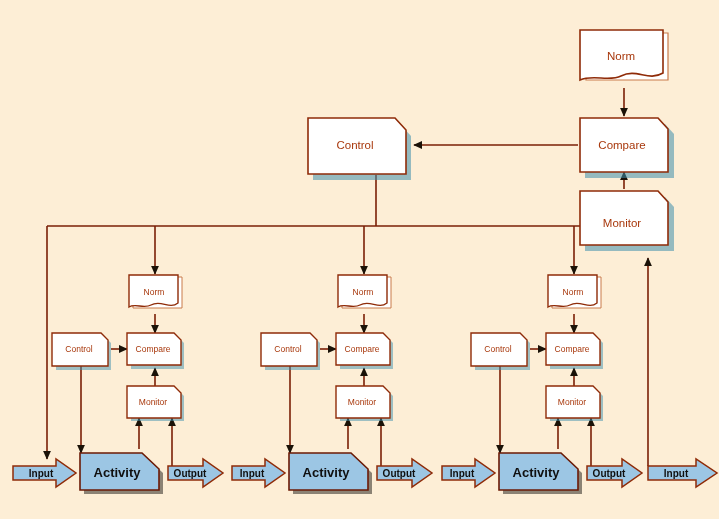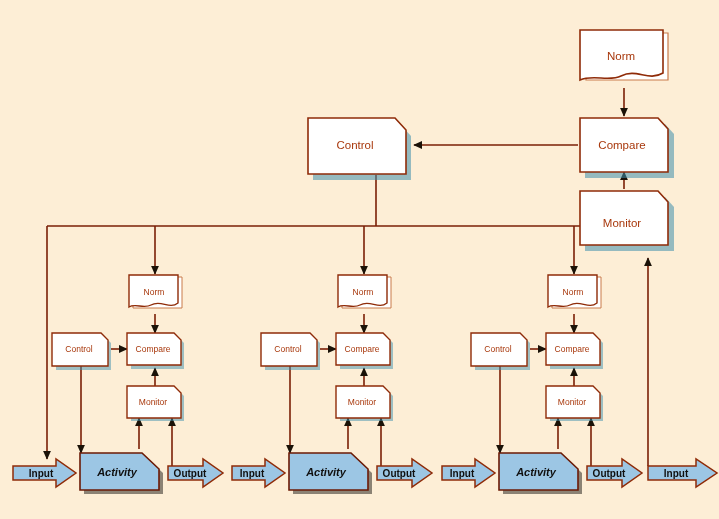--- a/index.html
+++ b/index.html
@@ -42,24 +42,23 @@
   .lbl-small {
     font-size: 8.5px;
     color: #a8380c;
   }
   .lbl-flow {
     font-size: 10px;
     color: #101010;
     font-weight: bold;
   }
   .lbl-activity {
-    font-size: 11px;
+    font-size: 13px;
     color: #101010;
     font-weight: bold;
-    font-style: italic;
   }
 </style>
 </head>
 <body>
 
 <div id="canvas">
 
   <svg id="svg-layer" viewBox="0 0 719 519" xmlns="http://www.w3.org/2000/svg">
     <defs>
       <marker id="arrowhead" markerWidth="9" markerHeight="8" refX="8.2" refY="4" orient="auto" markerUnits="userSpaceOnUse">

